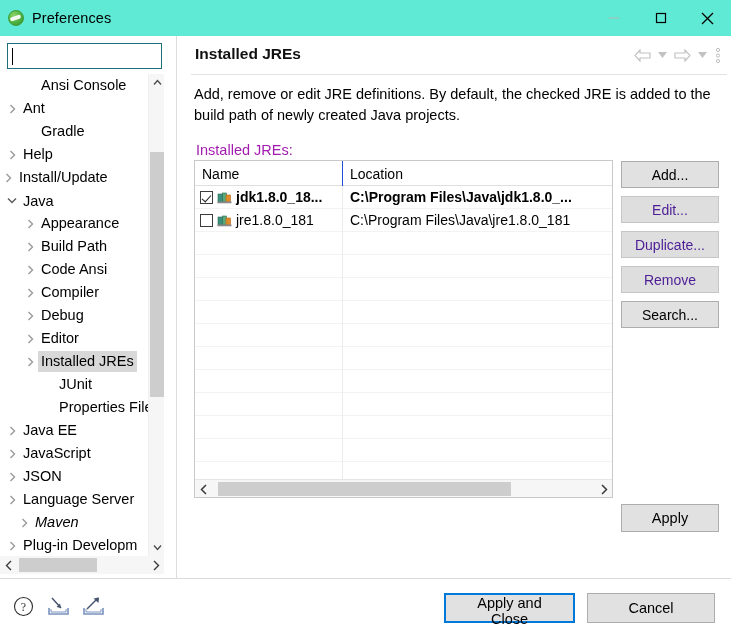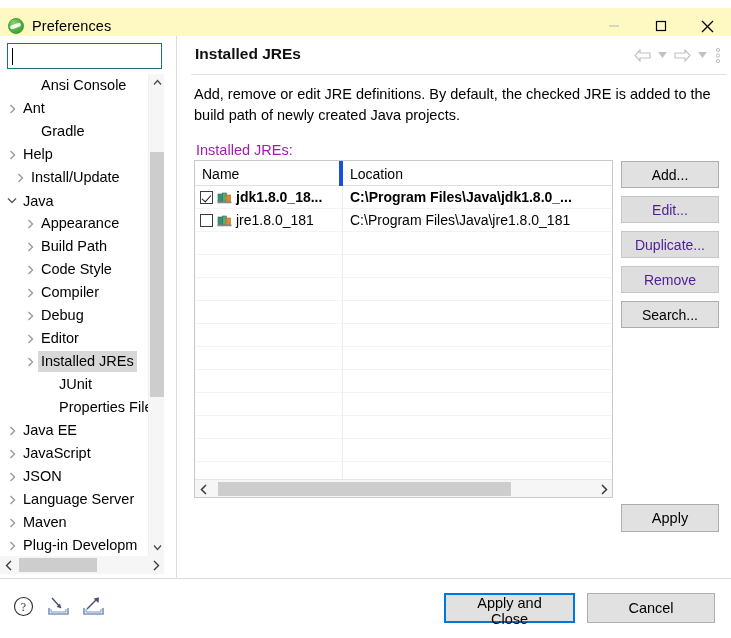--- a/index.html
+++ b/index.html
@@ -15,23 +15,23 @@
 
   #app {
     position: relative;
     width: 731px;
     height: 638px;
     background: #ffffff;
   }
 
   
   .titlebar {
-    position: absolute; left: 0; top: 8px;
+    position: absolute; left: 0; top: 0;
     width: 731px; height: 36px;
-    background: #fef9c3;
+    background: #5eead4;
     display: flex; align-items: center;
   }
   .title-icon {
     width: 16px; height: 16px;
     margin-left: 8px; margin-right: 8px;
     position: relative;
     flex: 0 0 auto;
   }
   .title-icon .eclipse-ball {
     position: absolute; left: 0; top: 0;
@@ -221,21 +221,21 @@
     border-bottom: 1px solid #dfdfdf;
     background: #ffffff;
   }
   .th {
     font-size: 14px;
     color: #000;
     padding-left: 7px;
     display: flex; align-items: center;
     height: 25px;
   }
-  .th.c-name { width: 148px; border-right: 4px solid #1d4ed8; }
+  .th.c-name { width: 148px; border-right: 1px solid #1d4ed8; }
   .th.c-loc  { flex: 1; }
 
   .tbody { position: relative; }
   .trow {
     height: 23px;
     display: flex; align-items: center;
     border-bottom: 1px solid #f3f3f3;
     font-size: 14px;
   }
   .trow.bold { font-weight: bold; }
@@ -426,21 +426,21 @@
           <span class="label">Gradle</span>
         </div>
         <div class="tree-item" style="padding-left: 4px;">
           <span class="arrow">
             <svg width="7" height="10" viewBox="0 0 7 10">
               <polyline points="1.5,1 5.5,5 1.5,9" fill="none" stroke="#9a9a9a" stroke-width="1.4"></polyline>
             </svg>
           </span>
           <span class="label">Help</span>
         </div>
-        <div class="tree-item" style="padding-left: 12px; text-align: right;">
+        <div class="tree-item" style="padding-left: 0; text-align: right;">
           <span class="arrow">
             <svg width="7" height="10" viewBox="0 0 7 10">
               <polyline points="1.5,1 5.5,5 1.5,9" fill="none" stroke="#9a9a9a" stroke-width="1.4"></polyline>
             </svg>
           </span>
           <span class="label">Install/Update</span>
         </div>
         <div class="tree-item" style="padding-left: 4px; align-items: flex-end;">
           <span class="arrow">
             <svg width="10" height="7" viewBox="0 0 10 7">
@@ -464,21 +464,21 @@
             </svg>
           </span>
           <span class="label">Build Path</span>
         </div>
         <div class="tree-item" style="padding-left: 22px;">
           <span class="arrow">
             <svg width="7" height="10" viewBox="0 0 7 10">
               <polyline points="1.5,1 5.5,5 1.5,9" fill="none" stroke="#9a9a9a" stroke-width="1.4"></polyline>
             </svg>
           </span>
-          <span class="label">Code Style</span>
+          <span class="label">Code Ansi</span>
         </div>
         <div class="tree-item" style="padding-left: 22px;">
           <span class="arrow">
             <svg width="7" height="10" viewBox="0 0 7 10">
               <polyline points="1.5,1 5.5,5 1.5,9" fill="none" stroke="#9a9a9a" stroke-width="1.4"></polyline>
             </svg>
           </span>
           <span class="label">Compiler</span>
         </div>
         <div class="tree-item" style="padding-left: 22px;">
@@ -538,21 +538,21 @@
           <span class="label">JSON</span>
         </div>
         <div class="tree-item" style="padding-left: 4px;">
           <span class="arrow">
             <svg width="7" height="10" viewBox="0 0 7 10">
               <polyline points="1.5,1 5.5,5 1.5,9" fill="none" stroke="#9a9a9a" stroke-width="1.4"></polyline>
             </svg>
           </span>
           <span class="label">Language Server</span>
         </div>
-        <div class="tree-item" style="padding-left: 4px;">
+        <div class="tree-item" style="padding-left: 16px; font-style: italic;">
           <span class="arrow">
             <svg width="7" height="10" viewBox="0 0 7 10">
               <polyline points="1.5,1 5.5,5 1.5,9" fill="none" stroke="#9a9a9a" stroke-width="1.4"></polyline>
             </svg>
           </span>
           <span class="label">Maven</span>
         </div>
         <div class="tree-item" style="padding-left: 4px;">
           <span class="arrow">
             <svg width="7" height="10" viewBox="0 0 7 10">

